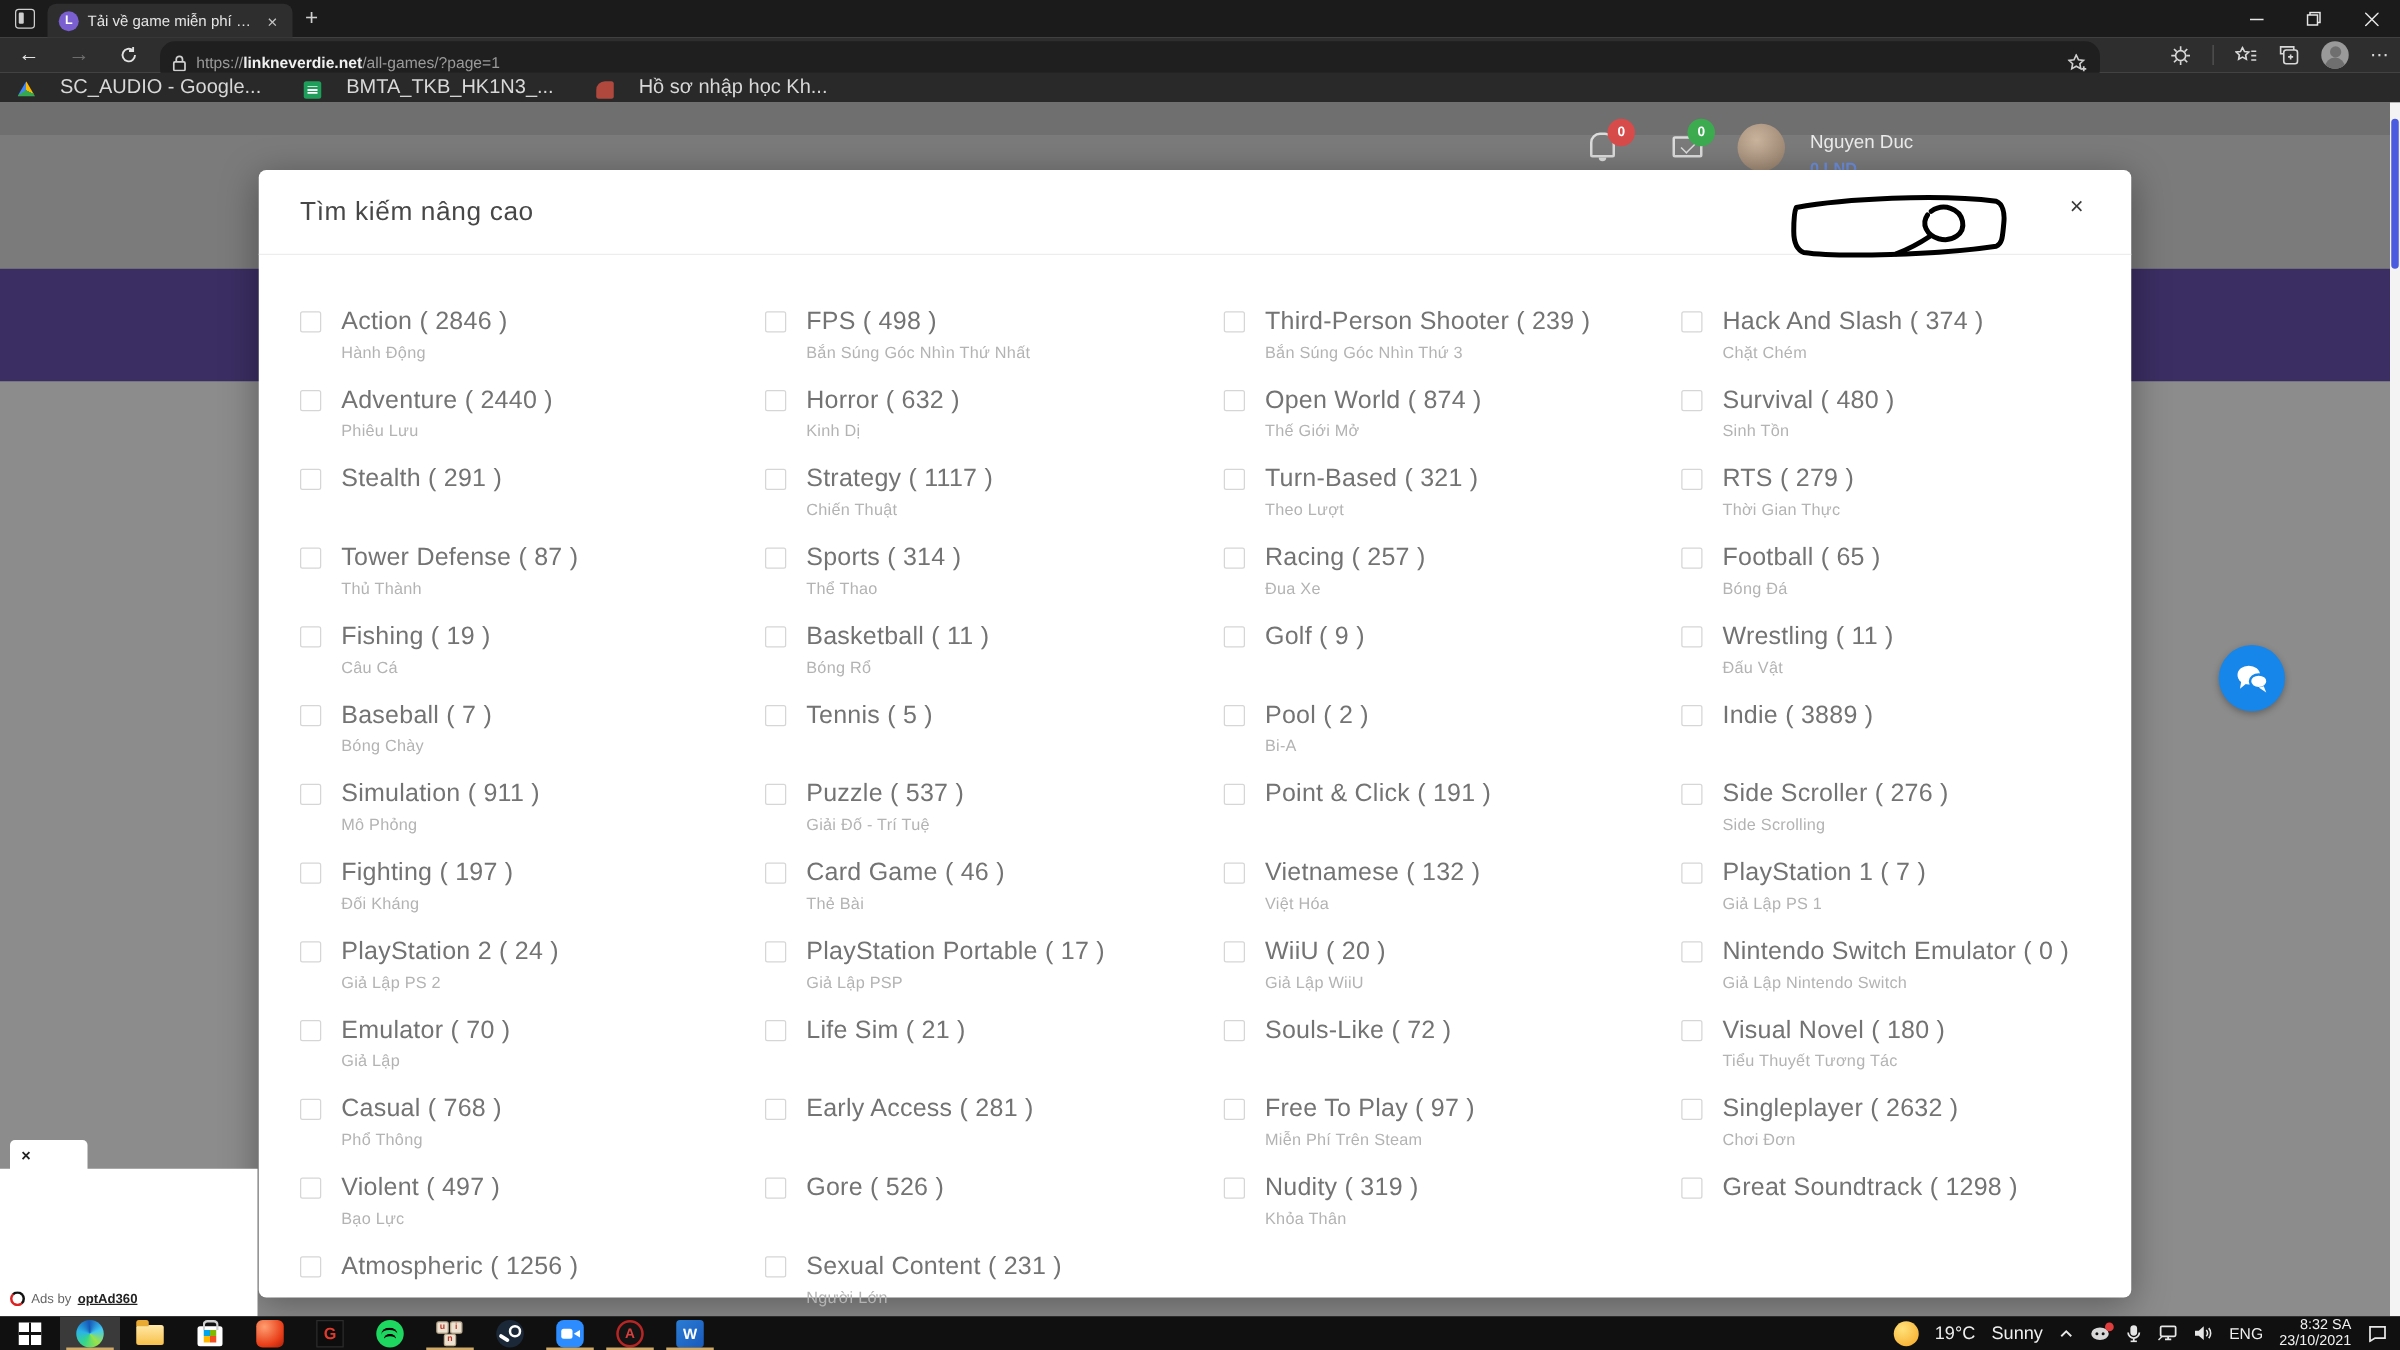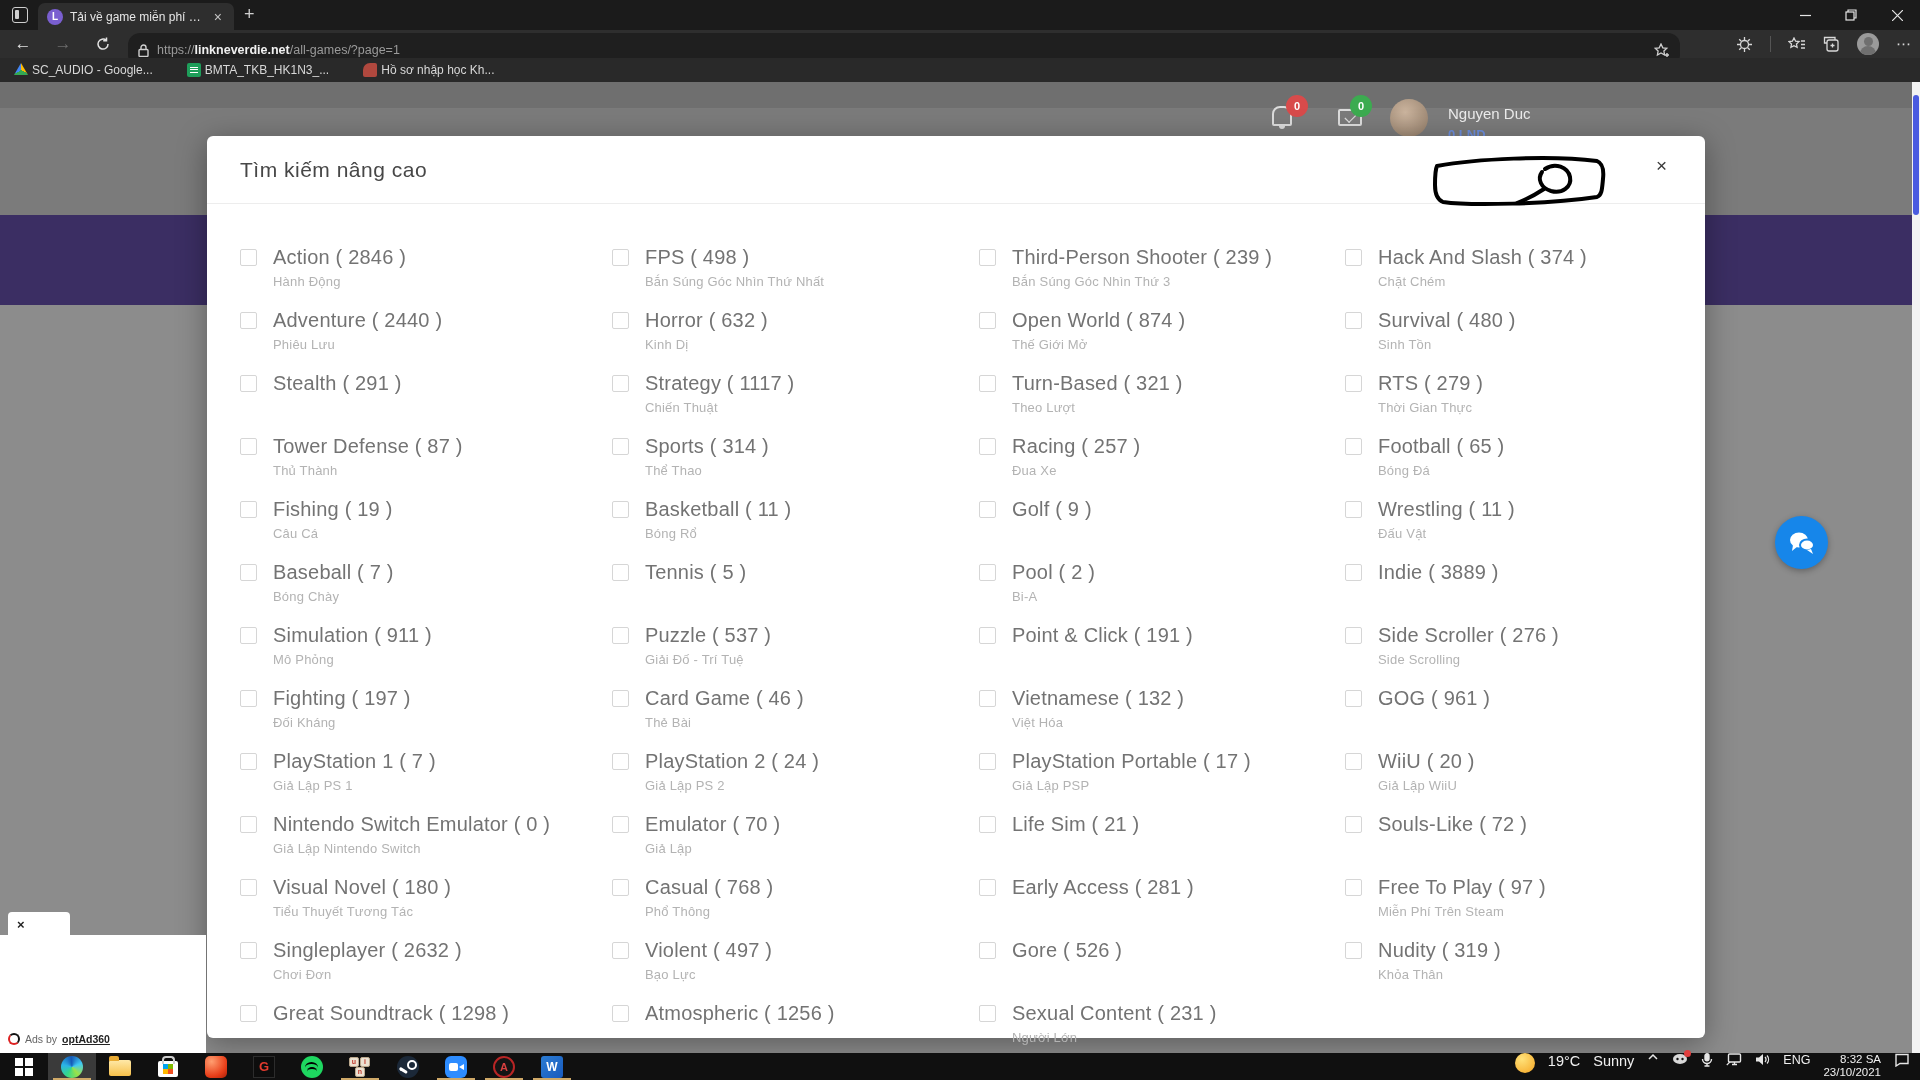--- a/index.html
+++ b/index.html
@@ -27,21 +27,21 @@
   .url b { color:#f0f0f0; font-weight:bold; }
   .tb-right { position:absolute; right:8px; top:0; height:28px; display:flex; align-items:center; gap:17px; }
   .tb-right svg { display:block; }
   .tb-divider { width:1px; height:16px; background:#555; }
   .profile-avatar-sm { width:22px; height:22px; border-radius:50%; background:#9a9a9a; position:relative; overflow:hidden; }
   .profile-avatar-sm::before { content:''; position:absolute; left:6.5px; top:4px; width:9px; height:9px; border-radius:50%; background:#6f6f6f; }
   .profile-avatar-sm::after { content:''; position:absolute; left:3px; top:13px; width:16px; height:10px; border-radius:8px 8px 0 0; background:#6f6f6f; }
   .dots { color:#d8d8d8; font-size:15px; letter-spacing:1px; }
 
   #bookmarksbar { position:absolute; top:58px; left:0; width:1920px; height:24px; background:#292929; display:flex; align-items:center; padding-left:14px; gap:34px; }
-  .bookmark { display:flex; align-items:flex-end; gap:4px; font-size:12px; color:#d8d8d8; }
+  .bookmark { display:flex; align-items:flex-end; gap:20px; font-size:16px; color:#d8d8d8; }
   .bm-ic { width:14px; height:14px; border-radius:2px; }
   .fav-drive { background:conic-gradient(from 0deg,#ffba00 0 33%,#34a853 0 66%,#4285f4 0); clip-path:polygon(50% 0,100% 86%,0 86%); }
   .fav-sheets { background:#1e9e5a; position:relative; }
   .fav-sheets::before { content:''; position:absolute; left:3px; top:4px; width:8px; height:6px; background:linear-gradient(#fff 0 1px,transparent 1px 2.5px,#fff 2.5px 3.5px,transparent 3.5px 5px,#fff 5px 6px); }
   .fav-doc { background:#b0483e; border-radius:50% 2px 2px 2px; }
 
   
   #page { position:absolute; top:82px; left:0; width:1920px; height:971px; background:#8c8c8c; }
   .hdr-strip-top { position:absolute; top:0; left:0; width:1912px; height:26px; background:#6f6f6f; }
   .hdr-strip { position:absolute; top:26px; left:0; width:1912px; height:107px; background:#7b7b7b; }
@@ -111,21 +111,21 @@
   .i-steam::before { content:''; position:absolute; left:10px; top:4px; width:6px; height:6px; border:2px solid #fff; border-radius:50%; }
   .i-steam::after { content:''; position:absolute; left:2px; top:13px; width:9px; height:2.5px; background:#fff; border-radius:2px; transform:rotate(32deg); }
   .i-zoom { width:22px; height:22px; border-radius:6px; background:#2d8cff; position:relative; }
   .i-zoom::before { content:''; position:absolute; left:4px; top:7px; width:9px; height:8px; background:#fff; border-radius:2px; }
   .i-zoom::after { content:''; position:absolute; left:13.5px; top:8px; border-top:3px solid transparent; border-bottom:3px solid transparent; border-right:5px solid #fff; }
   .i-aapp { width:22px; height:22px; border-radius:50%; background:#141414; border:2px solid #b82525; display:flex; align-items:center; justify-content:center; }
   .i-aapp::before { content:"A"; color:#d84040; font-size:11px; font-weight:bold; }
   .i-word { width:22px; height:22px; border-radius:3px; background:linear-gradient(135deg,#2b7cd3,#185abd); display:flex; align-items:center; justify-content:center; }
   .i-word::before { content:"W"; color:#fff; font-weight:bold; font-size:12px; }
 
-  #tray { margin-left:auto; display:flex; align-items:flex-start; gap:13px; padding-right:10px; color:#f0f0f0; }
+  #tray { margin-left:auto; display:flex; align-items:center; gap:13px; padding-right:10px; color:#f0f0f0; }
   .weather-sun { width:20px; height:20px; border-radius:50%; background:radial-gradient(circle at 35% 30%,#ffe27a,#f5a623); }
   .tray-txt { font-size:14.5px; white-space:nowrap; }
   .tray-ic { display:flex; align-items:center; }
   .discord-wrap { position:relative; }
   .notif-dot { position:absolute; right:-3px; top:-3px; width:7px; height:7px; border-radius:50%; background:#e03e3e; }
   .lang { font-size:12.5px; }
   .clock { text-align:right; font-size:11.5px; line-height:13px; white-space:nowrap; }
 </style>
 </head>
 <body>
@@ -483,27 +483,20 @@
   </div>
 
   <div class="genre">
     <span class="gcb"></span>
     <span class="gtext">
       <div class="glabel">Vietnamese ( 132 )</div>
       <div class="gsub">Việt Hóa</div>
     </span>
   </div>
 
-  <div class="genre">
-    <span class="gcb"></span>
-    <span class="gtext">
-      <div class="glabel">GOG ( 961 )</div>
-
-    </span>
-  </div>
 
   <div class="genre">
     <span class="gcb"></span>
     <span class="gtext">
       <div class="glabel">PlayStation 1 ( 7 )</div>
       <div class="gsub">Giả Lập PS 1</div>
     </span>
   </div>
 
   <div class="genre">

